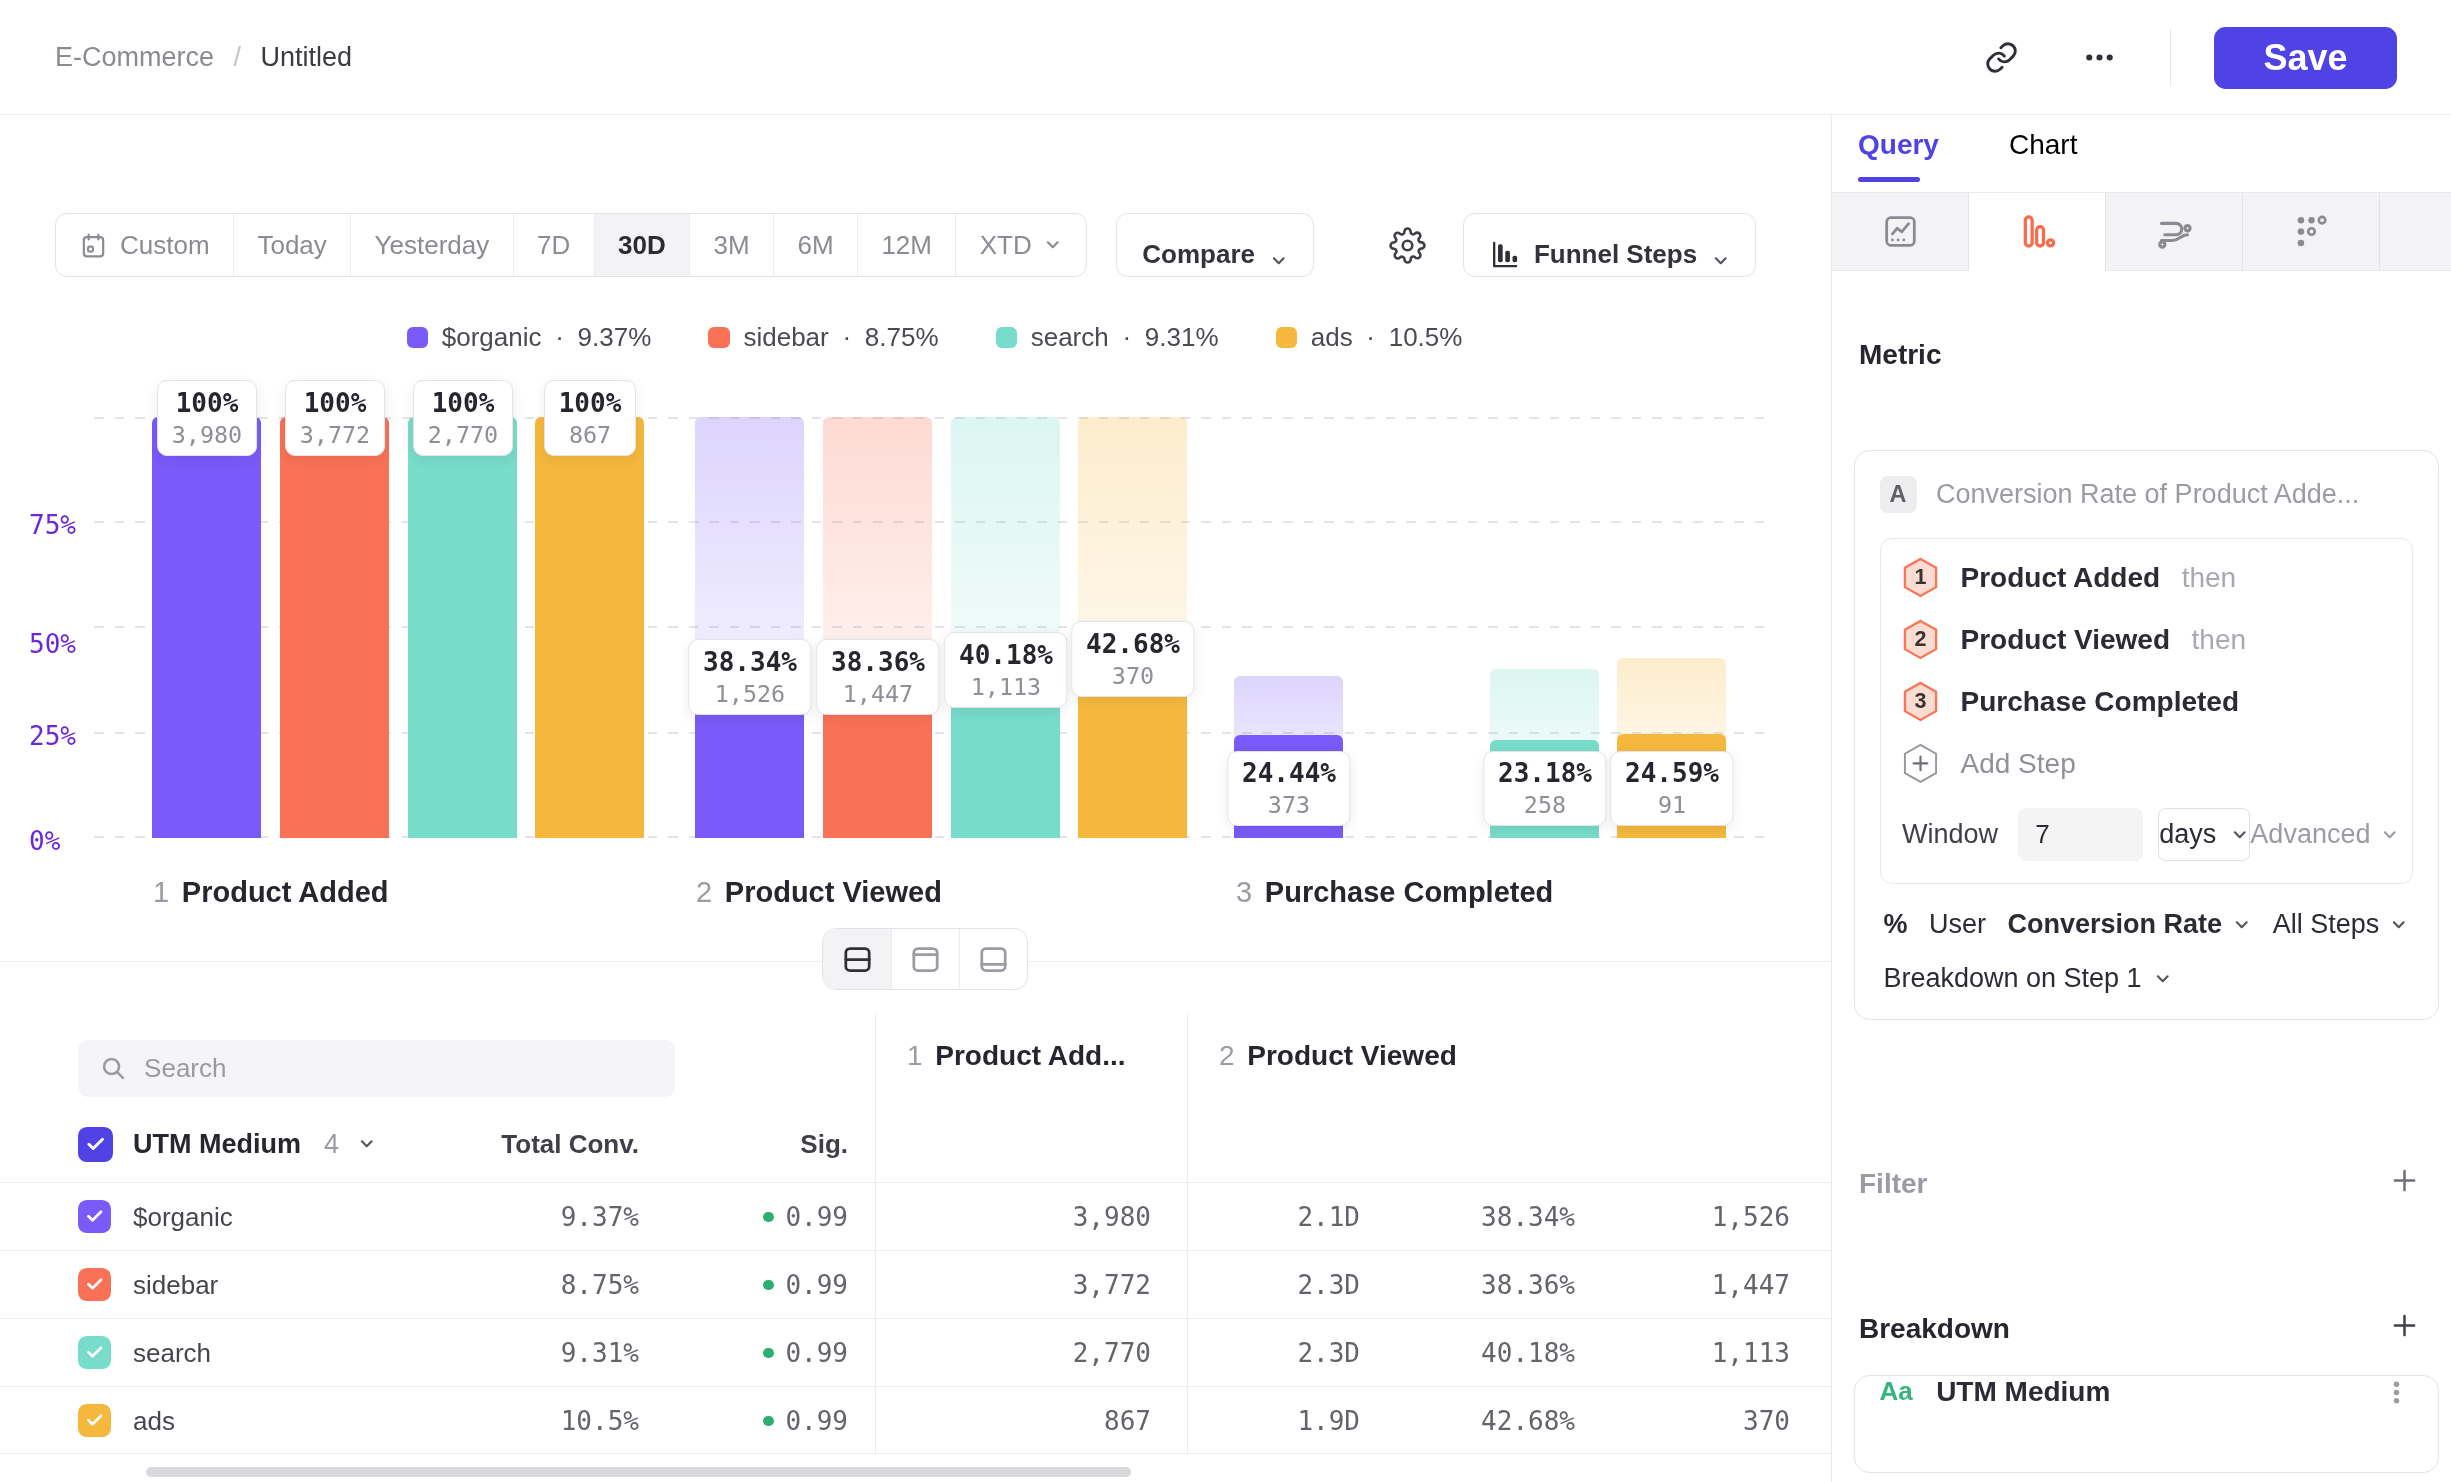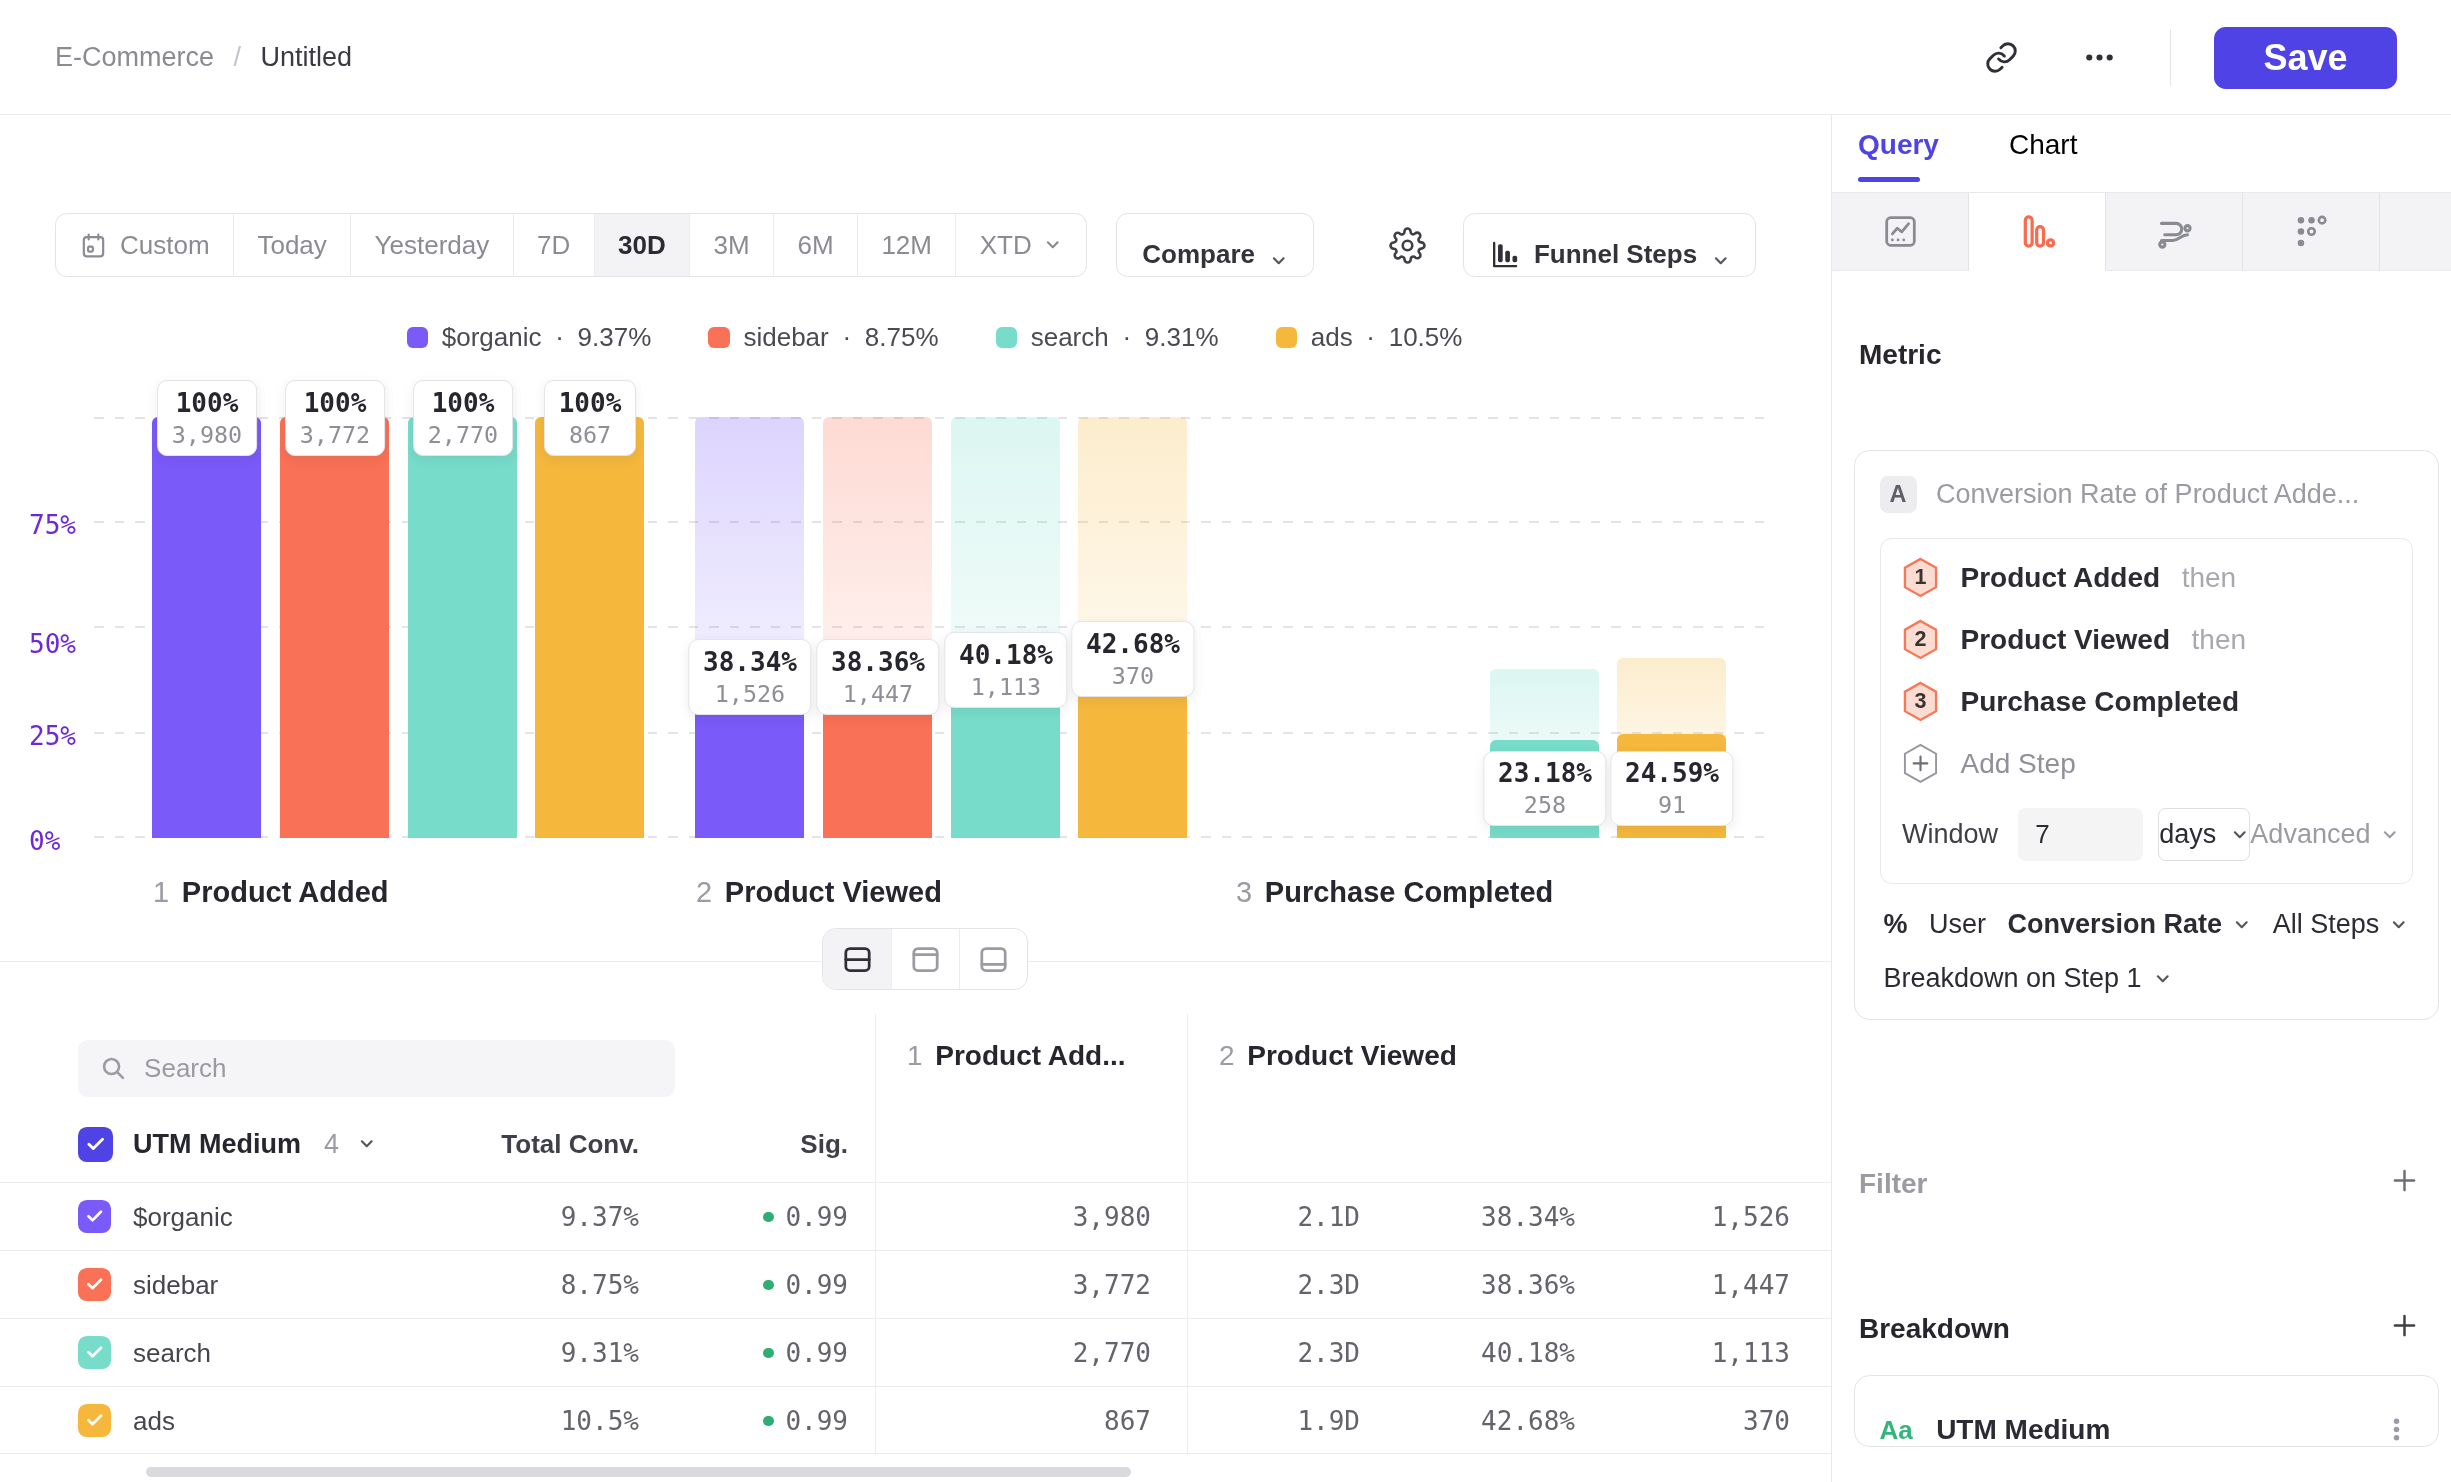--- a/index.html
+++ b/index.html
@@ -119,21 +119,21 @@
   .win-label { font-size:27px; color:#3f3f47; }
   .win-input { margin-left:19.5px; width:125px; height:53px; background:#f4f4f5; border:none; border-radius:7.8px; font-size:26px; color:#2b2b33; padding:0 17.6px; outline:none; font-family:"Liberation Sans",sans-serif; }
   .days-select { margin-left:15.6px; height:53px; padding:0 0; border:1px solid #dfdfe3; border-radius:7.8px; display:flex; align-items:center; gap:13.7px; font-size:27px; color:#2b2b33; cursor:pointer; }
   .advanced { margin-left:auto; display:flex; align-items:center; gap:9.8px; font-size:27px; color:#9b9ba3; cursor:pointer; }
   .measured-row { display:flex; align-items:center; gap:21.5px; margin-top:25px; padding-left:3.9px; font-size:27px; color:#2b2b33; }
   .measured-row .dd { display:flex; align-items:center; gap:9.8px; cursor:pointer; }
   .bstep-row { display:flex; align-items:center; gap:11.7px; margin-top:23.4px; padding-left:3.9px; font-size:27px; color:#2b2b33; cursor:pointer; }
   .row-plus { position:absolute; right:31px; color:#6e6e76; cursor:pointer; }
   #filter-label { top:1053px; color:#9b9ba3; }
   #breakdown-label { top:1198px; }
-  #utm-card { top:1260px; height:72px; display:flex; align-items:flex-end; padding:0 25px; gap:23.4px; }
+  #utm-card { top:1260px; height:98px; display:flex; align-items:flex-start; padding:0 25px; gap:23.4px; }
   .aa-badge { color:#34B57C; font-size:26px; font-weight:600; }
   .utm-name { font-size:28px; font-weight:600; color:#2b2b33; }
   .kebab { margin-left:auto; color:#9b9ba3; cursor:pointer; }
   svg.s { display:block; }
 </style>
 </head>
 <body>
 
 <div id="app">
 
@@ -324,20 +324,28 @@
         <div class="bar-cell" style="left: 383px;">
           <div class="ghost" style="height: 421px; background: linear-gradient(rgba(245, 184, 61, 0.26) 0%, rgba(245, 184, 61, 0.02) 88%);"></div>
           <div class="bar" style="height: 180px; background: rgb(245, 184, 61);"></div>
           <div class="bar-label" style="bottom: 141px;">
             <div class="bl-pct">42.68%</div>
             <div class="bl-count">370</div>
           </div>
         </div>
       </div>
       <div class="bar-group" style="left: 1140px;">
+        <div class="bar-cell" style="left: 0px;">
+          <div class="ghost" style="height: 162px; background: linear-gradient(rgba(122, 90, 248, 0.26) 0%, rgba(122, 90, 248, 0.02) 88%);"></div>
+          <div class="bar" style="height: 103px; background: rgb(122, 90, 248);"></div>
+          <div class="bar-label" style="bottom: 11.7px;">
+            <div class="bl-pct">24.44%</div>
+            <div class="bl-count">373</div>
+          </div>
+        </div>
         <div class="bar-cell" style="left: 256px;">
           <div class="ghost" style="height: 169px; background: linear-gradient(rgba(119, 220, 201, 0.26) 0%, rgba(119, 220, 201, 0.02) 88%);"></div>
           <div class="bar" style="height: 98px; background: rgb(119, 220, 201);"></div>
           <div class="bar-label" style="bottom: 11.7px;">
             <div class="bl-pct">23.18%</div>
             <div class="bl-count">258</div>
           </div>
         </div>
         <div class="bar-cell" style="left: 383px;">
           <div class="ghost" style="height: 180px; background: linear-gradient(rgba(245, 184, 61, 0.26) 0%, rgba(245, 184, 61, 0.02) 88%);"></div>

